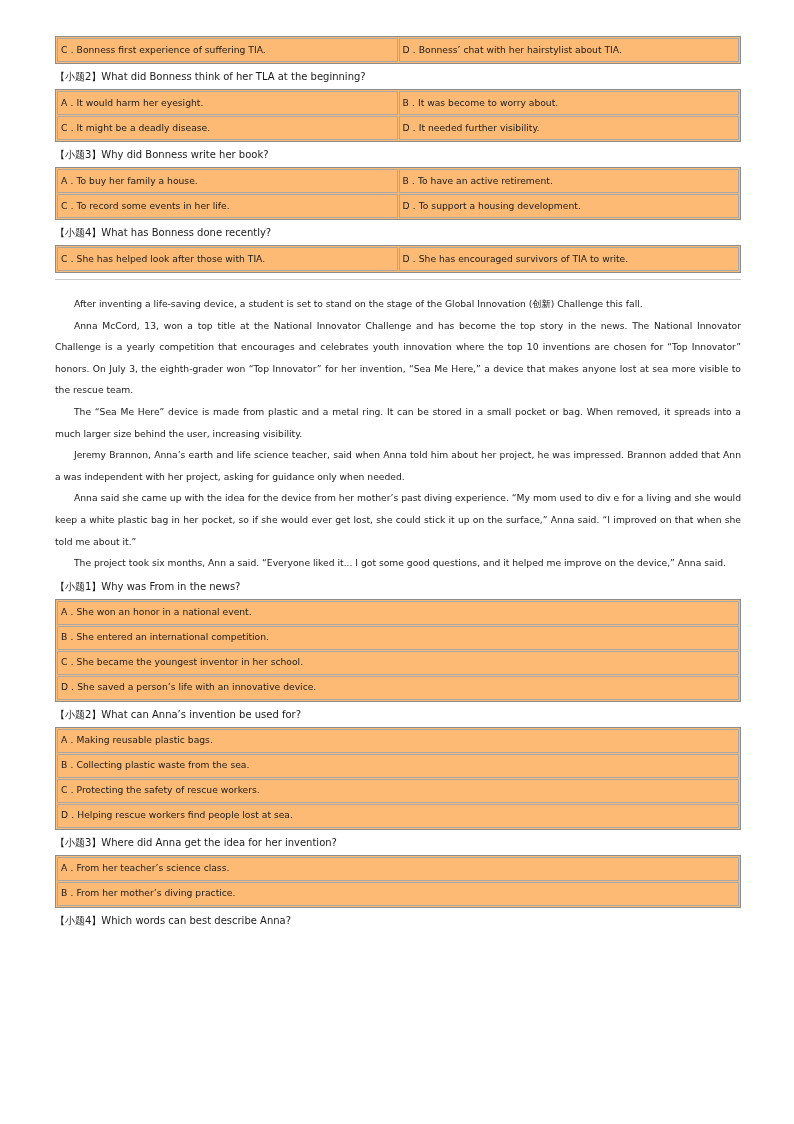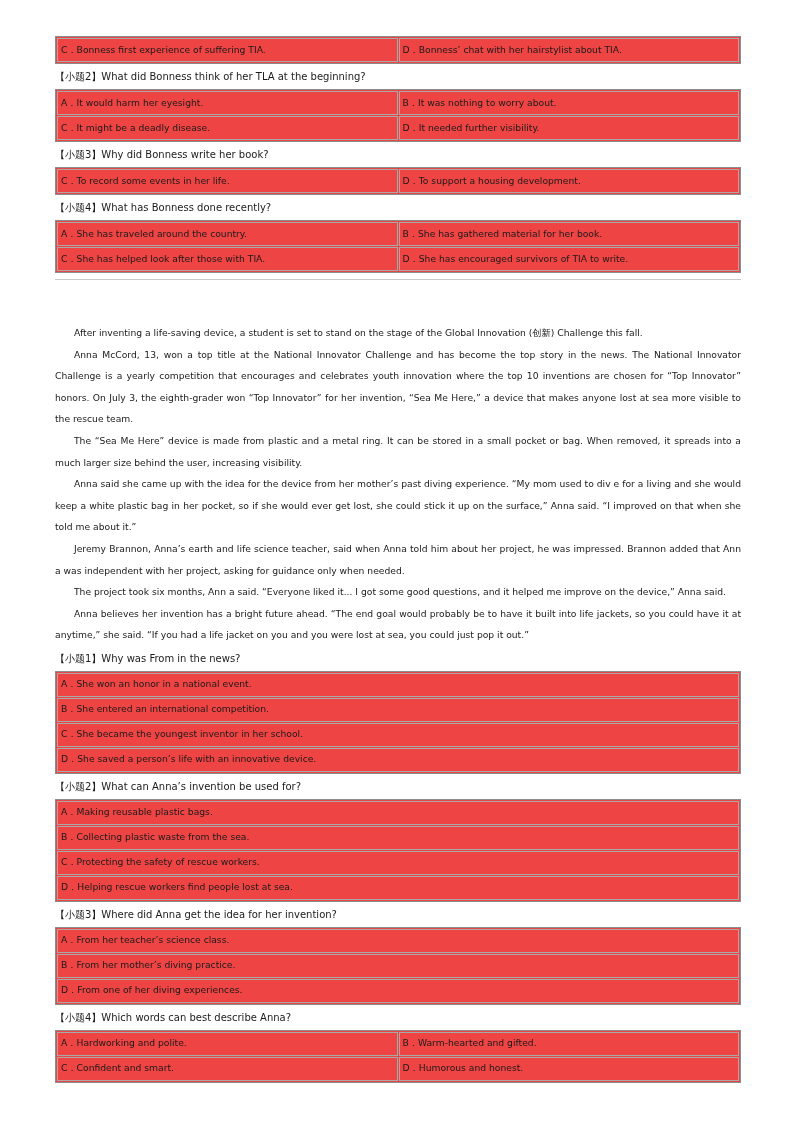--- a/index.html
+++ b/index.html
@@ -4,33 +4,33 @@
 <style>
   html, body { margin: 0; padding: 0; background: #ffffff; }
   body {
     width: 794px; height: 1124px; position: relative; overflow: hidden;
     font-family: "DejaVu Sans", sans-serif; color: #1a1a1a;
     font-size: 9.2px;
   }
   .page { position: absolute; left: 55px; top: 36px; width: 686px; }
   table.opts {
     width: 686px; border-collapse: separate; border-spacing: 1px;
-    border: 1px solid #8c8c8c; background: #ef4444; table-layout: fixed;
+    border: 1px solid #8c8c8c; background: #fdba74; table-layout: fixed;
   }
   table.opts td {
     border: 1px solid #a8a8a8; height: 22px; padding: 0 0 0 3px;
     vertical-align: middle; white-space: nowrap; overflow: hidden;
     font-size: 9.2px; color: #1a1a1a;
   }
   .q {
     height: 25px; line-height: 25px; padding-left: 0px; font-size: 10px; color: #1a1a1a;
     white-space: nowrap;
   }
   .sep { height: 0; border-top: 1px solid #c9c9c9; margin-top: 6px; }
-  .passage { margin-top: 42px; }
+  .passage { margin-top: 13px; }
   .passage p {
     margin: 0; line-height: 21.6px; text-indent: 19px; font-size: 9.2px;
     text-align: justify; color: #1a1a1a;
   }
 </style>
 </head>
 <body>
 
 <div class="page">
 
@@ -41,63 +41,62 @@
       <td>D．Bonness’ chat with her hairstylist about TIA.</td>
     </tr>
   </tbody>
     </table>
 
   <div class="q">【小题2】What did Bonness think of her TLA at the beginning?</div>
   <table class="opts">
     <tbody>
         <tr>
       <td>A．It would harm her eyesight.</td>
-      <td>B．It was nothing to worry about.</td>
+      <td>B．It was become to worry about.</td>
     </tr>
     <tr>
       <td>C．It might be a deadly disease.</td>
       <td>D．It needed further visibility.</td>
     </tr>
   </tbody>
     </table>
 
   <div class="q">【小题3】Why did Bonness write her book?</div>
   <table class="opts">
     <tbody>
+        <tr>
+      <td>A．To buy her family a house.</td>
+      <td>B．To have an active retirement.</td>
+    </tr>
     <tr>
       <td>C．To record some events in her life.</td>
       <td>D．To support a housing development.</td>
     </tr>
   </tbody>
     </table>
 
   <div class="q">【小题4】What has Bonness done recently?</div>
   <table class="opts">
     <tbody>
-        <tr>
-      <td>A．She has traveled around the country.</td>
-      <td>B．She has gathered material for her book.</td>
-    </tr>
     <tr>
       <td>C．She has helped look after those with TIA.</td>
       <td>D．She has encouraged survivors of TIA to write.</td>
     </tr>
   </tbody>
     </table>
 
   <div class="sep"></div>
 
   <div class="passage">
     <p>After inventing a life-saving device, a student is set to stand on the stage of the Global Innovation (创新) Challenge this fall.</p>
     <p>Anna McCord, 13, won a top title at the National Innovator Challenge and has become the top story in the news. The National Innovator Challenge is a yearly competition that encourages and celebrates youth innovation where the top 10 inventions are chosen for “Top Innovator” honors. On July 3, the eighth-grader won “Top Innovator” for her invention, “Sea Me Here,” a device that makes anyone lost at sea more visible to the rescue team.</p>
     <p>The “Sea Me Here” device is made from plastic and a metal ring. It can be stored in a small pocket or bag. When removed, it spreads into a much larger size behind the user, increasing visibility.</p>
+    <p>Jeremy Brannon, Anna’s earth and life science teacher, said when Anna told him about her project, he was impressed. Brannon added that Ann a was independent with her project, asking for guidance only when needed.</p>
     <p>Anna said she came up with the idea for the device from her mother’s past diving experience. “My mom used to div e for a living and she would keep a white plastic bag in her pocket, so if she would ever get lost, she could stick it up on the surface,” Anna said. “I improved on that when she told me about it.”</p>
-    <p>Jeremy Brannon, Anna’s earth and life science teacher, said when Anna told him about her project, he was impressed. Brannon added that Ann a was independent with her project, asking for guidance only when needed.</p>
     <p>The project took six months, Ann a said. “Everyone liked it... I got some good questions, and it helped me improve on the device,” Anna said.</p>
-    <p>Anna believes her invention has a bright future ahead. “The end goal would probably be to have it built into life jackets, so you could have it at anytime,” she said. “If you had a life jacket on you and you were lost at sea, you could just pop it out.”</p>
   </div>
 
   <div class="q">【小题1】Why was From in the news?</div>
   <table class="opts">
     <tbody>
         <tr>
           <td>A．She won an honor in a national event.</td>
         </tr>
     <tr>
           <td>B．She entered an international competition.</td>
@@ -131,33 +130,18 @@
 
   <div class="q">【小题3】Where did Anna get the idea for her invention?</div>
   <table class="opts">
     <tbody>
         <tr>
           <td>A．From her teacher’s science class.</td>
         </tr>
     <tr>
           <td>B．From her mother’s diving practice.</td>
         </tr>
-    <tr>
-          <td>D．From one of her diving experiences.</td>
-        </tr>
   </tbody>
     </table>
 
   <div class="q">【小题4】Which words can best describe Anna?</div>
-  <table class="opts">
-    <tbody>
-        <tr>
-      <td>A．Hardworking and polite.</td>
-      <td>B．Warm-hearted and gifted.</td>
-    </tr>
-    <tr>
-      <td>C．Confident and smart.</td>
-      <td>D．Humorous and honest.</td>
-    </tr>
-  </tbody>
-    </table>
 
 </div>
 
 </body></html>

